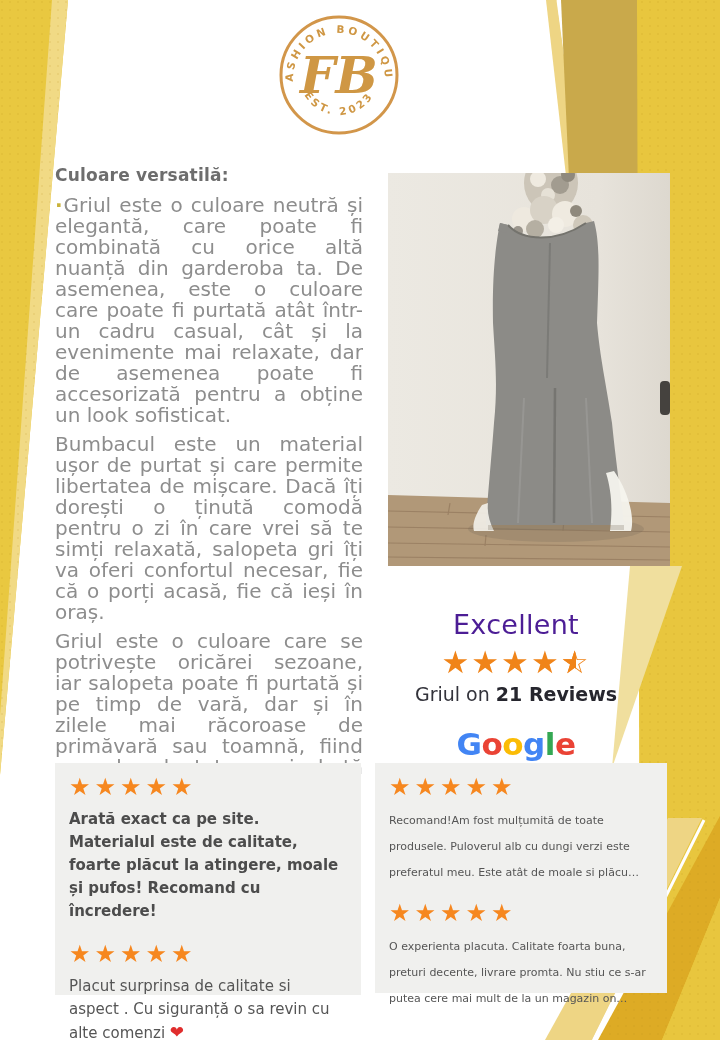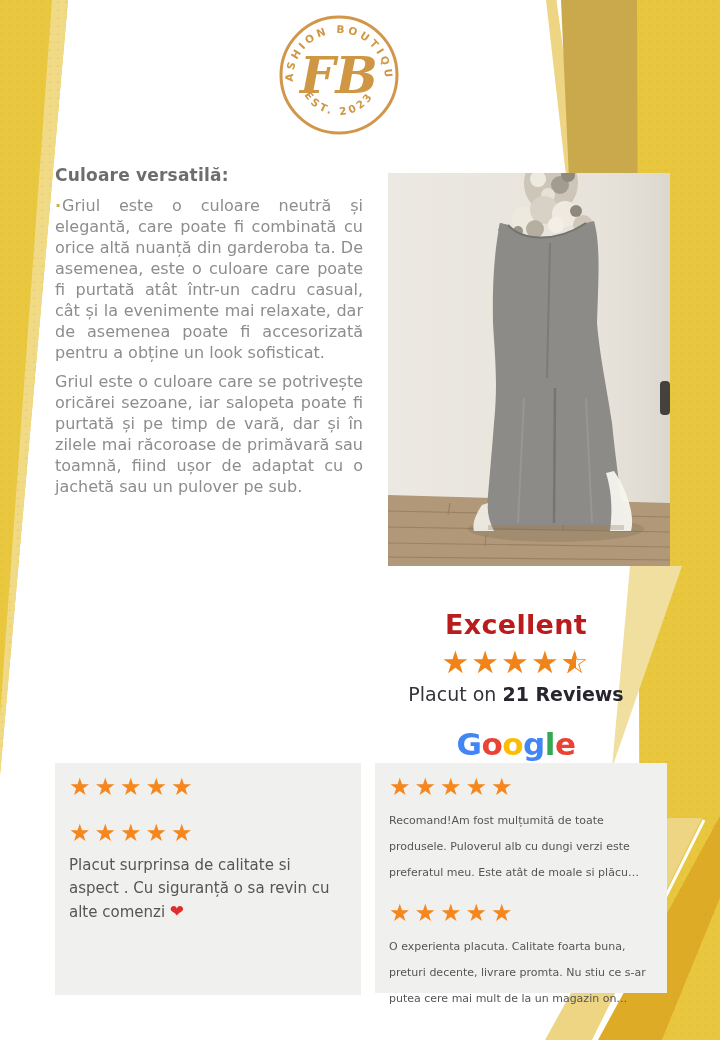--- a/index.html
+++ b/index.html
@@ -8,29 +8,29 @@
 
   
   .deco-layer{position:absolute;left:0;top:0;width:720px;height:1040px;z-index:0;}
 
   
   .logo{position:absolute;left:277px;top:12px;width:124px;height:126px;z-index:2;}
 
   
   .left-col{position:absolute;left:55px;top:152px;width:308px;z-index:2;}
   .sec-head{font-size:17px;font-weight:700;color:#6d6d6d;margin:13px 0 10px;letter-spacing:.2px;}
-  .sec-body{font-size:16px;line-height:21px;color:#8d8d8d;text-align:justify;margin:8px 0 7px;}
+  .sec-body{font-size:20px;line-height:21px;color:#8d8d8d;text-align:justify;margin:8px 0 7px;}
   .bullet{color:#c9b23a;font-weight:700;margin-right:1px;}
 
   
   .photo{position:absolute;left:388px;top:173px;width:282px;height:393px;z-index:3;}
 
   
   .rating-block{position:absolute;left:378px;top:608px;width:276px;text-align:center;z-index:3;}
-  .rating-title{font-size:27px;font-weight:700;color:#b91c1c;letter-spacing:.3px;line-height:34px;}
+  .rating-title{font-size:27px;font-weight:400;color:#4c1d95;letter-spacing:.3px;line-height:34px;}
   .rating-stars{font-size:31px;color:#f08419;letter-spacing:2px;line-height:40px;white-space:nowrap;}
   .half-star{position:relative;display:inline-block;}
   .hs-outline{color:#f08419;}
   .hs-fill{position:absolute;left:0;top:0;width:52%;overflow:hidden;color:#f08419;}
   .based{font-size:19px;color:#33333b;line-height:25px;}
   .based b{font-weight:700;color:#26262e;}
   .google{font-size:31px;font-weight:600;letter-spacing:-.5px;line-height:36px;margin-top:19px;}
   .gl0,.gl3{color:#4285F4}.gl1,.gl5{color:#EA4335}.gl2{color:#FBBC05}.gl4{color:#34A853}
 
   
@@ -88,20 +88,21 @@
     </text>
     <text font-size="10.5" font-weight="600" letter-spacing="3" fill="#cf9744">
       <textPath href="#arcBottom" startOffset="50%" text-anchor="middle">EST. 2023</textPath>
     </text>
     <text x="62" y="80" font-size="50" text-anchor="middle" font-family="DejaVu Serif, Liberation Serif, serif" font-style="italic" font-weight="700" fill="#cf9744">FB</text>
   </svg>
 
   <div class="left-col">
     <div class="sec-head">Culoare versatilă:</div>
     <p class="sec-body"><span class="bullet">·</span><span>Griul este o culoare neutră și elegantă, care poate fi combinată cu orice altă nuanță din garderoba ta. De asemenea, este o culoare care poate fi purtată atât într-un cadru casual, cât și la evenimente mai relaxate, dar de asemenea poate fi accesorizată pentru a obține un look sofisticat.</span></p>
+    <p class="sec-body">Bumbacul este un material ușor de purtat și care permite libertatea de mișcare. Dacă îți dorești o ținută comodă pentru o zi în care vrei să te simți relaxată, salopeta gri îți va oferi confortul necesar, fie că o porți acasă, fie că ieși în oraș.</p>
     <p class="sec-body">Griul este o culoare care se potrivește oricărei sezoane, iar salopeta poate fi purtată și pe timp de vară, dar și în zilele mai răcoroase de primăvară sau toamnă, fiind ușor de adaptat cu o jachetă sau un pulover pe sub.</p>
   </div>
 
   <svg class="photo" viewBox="0 0 282 393" preserveAspectRatio="none">
     <defs>
       <linearGradient id="wall" x1="0" y1="0" x2="1" y2="0">
         <stop offset="0" stop-color="#ece9e2"></stop>
         <stop offset="0.75" stop-color="#e7e3db"></stop>
         <stop offset="1" stop-color="#ddd8cf"></stop>
       </linearGradient>
@@ -162,27 +163,28 @@
     </g>
 
     <path d="M 226,298 C 240,318 247,344 243,358 L 222,358 C 225,334 223,316 218,300 Z" fill="#f6f4ee" opacity="0.95"></path>
     <path d="M 94,332 C 87,342 84,352 86,358 L 106,358 C 101,348 99,339 100,330 Z" fill="#f3f1ea" opacity="0.9"></path>
     <rect x="100" y="352" width="136" height="5" fill="#7a7266" opacity="0.28"></rect>
   </svg>
 
   <div class="rating-block">
     <div class="rating-title">Excellent</div>
     <div class="rating-stars"><span>★★★★</span><span class="half-star"><span class="hs-outline">☆</span><span class="hs-fill">★</span></span></div>
-    <div class="based"><span>Placut on </span><b>21 Reviews</b></div>
+    <div class="based"><span>Griul on </span><b>21 Reviews</b></div>
     <div class="google"><span class="gl0">G</span><span class="gl1">o</span><span class="gl2">o</span><span class="gl3">g</span><span class="gl4">l</span><span class="gl5">e</span></div>
   </div>
 
   <div class="card card-left">
     <div class="review">
       <div class="review-stars">★★★★★</div>
+      <div class="review-text bold">Arată exact ca pe site. Materialul este de calitate, foarte plăcut la atingere, moale și pufos! Recomand cu încredere!</div>
     </div>
     <div class="review" style="padding-top:14px">
       <div class="review-stars">★★★★★</div>
       <div class="review-text"><span>Placut surprinsa de calitate si aspect . Cu siguranță o sa revin cu alte comenzi</span> <span class="heart">❤</span></div>
     </div>
   </div>
 
   <div class="card card-right">
     <div class="review">
       <div class="review-stars">★★★★★</div>

